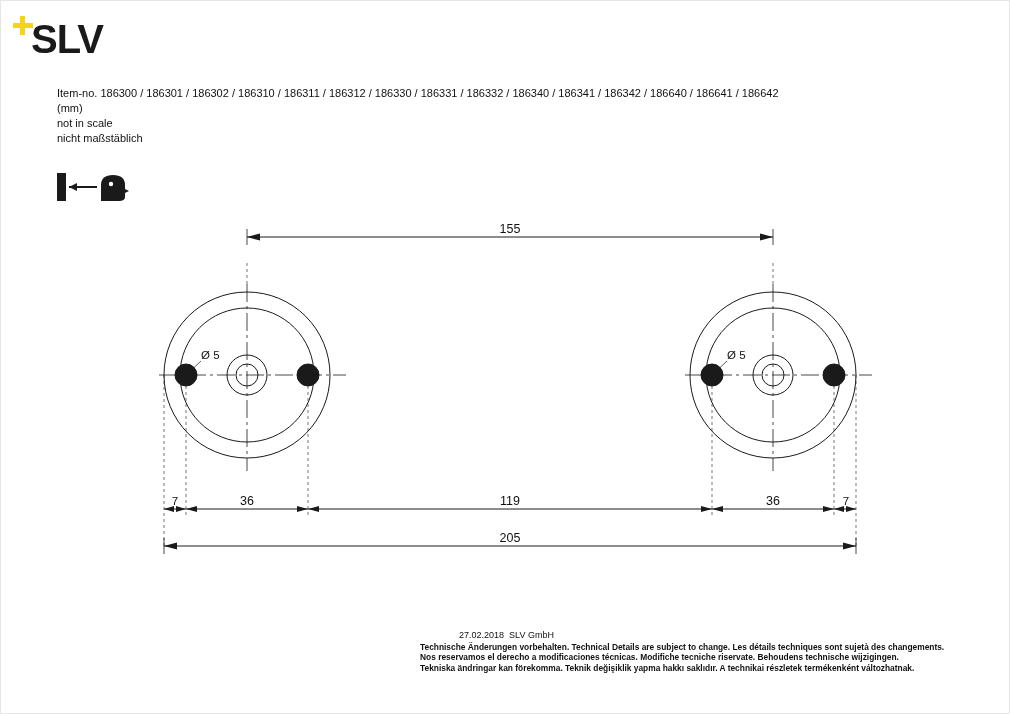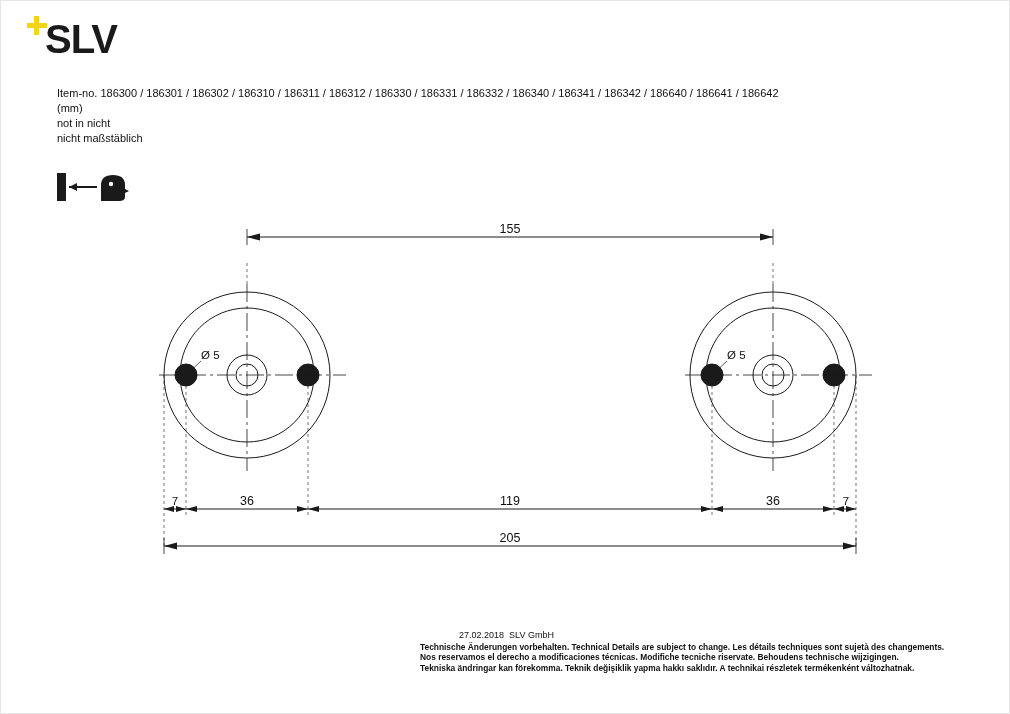--- a/index.html
+++ b/index.html
@@ -17,21 +17,21 @@
     height: 714px;
     background: #ffffff;
     border: 1px solid #e6e6e6;
     box-sizing: border-box;
     overflow: hidden;
   }
 
   
   #logo {
     position: absolute;
-    left: 26px;
+    left: 12px;
     top: 14px;
     width: 140px;
     height: 48px;
     text-align: right;
   }
   #logo .slv-text {
     position: absolute;
     left: 18px;
     top: 2px;
     font-family: "Liberation Sans", sans-serif;
@@ -116,21 +116,21 @@
     <span class="plus">
       <i class="h"></i>
         <i class="v"></i>
     </span>
     <span class="slv-text">SLV</span>
   </div>
 
   <div id="header-text">
     <div>Item-no. 186300 / 186301 / 186302 / 186310 / 186311 / 186312 / 186330 / 186331 / 186332 / 186340 / 186341 / 186342 / 186640 / 186641 / 186642</div>
     <div>(mm)</div>
-    <div>not in nicht</div>
+    <div>not in scale</div>
     <div>nicht maßstäblich</div>
   </div>
 
   <svg id="view-icon" viewBox="0 0 92 36">
     <rect x="2" y="4" width="9" height="28" fill="#1a1a1a"></rect>
     <line x1="14" y1="18" x2="42" y2="18" stroke="#1a1a1a" stroke-width="2"></line>
     <polygon points="14,18 22,14 22,22" fill="#1a1a1a"></polygon>
     <path d="M46,32 L46,16 Q46,6 58,6 Q70,6 70,16 L70,20 L74,22 L70,24 L70,28 Q70,32 64,32 Z" fill="#1a1a1a"></path>
     <circle cx="56" cy="15" r="2.2" fill="#ffffff"></circle>
   </svg>

